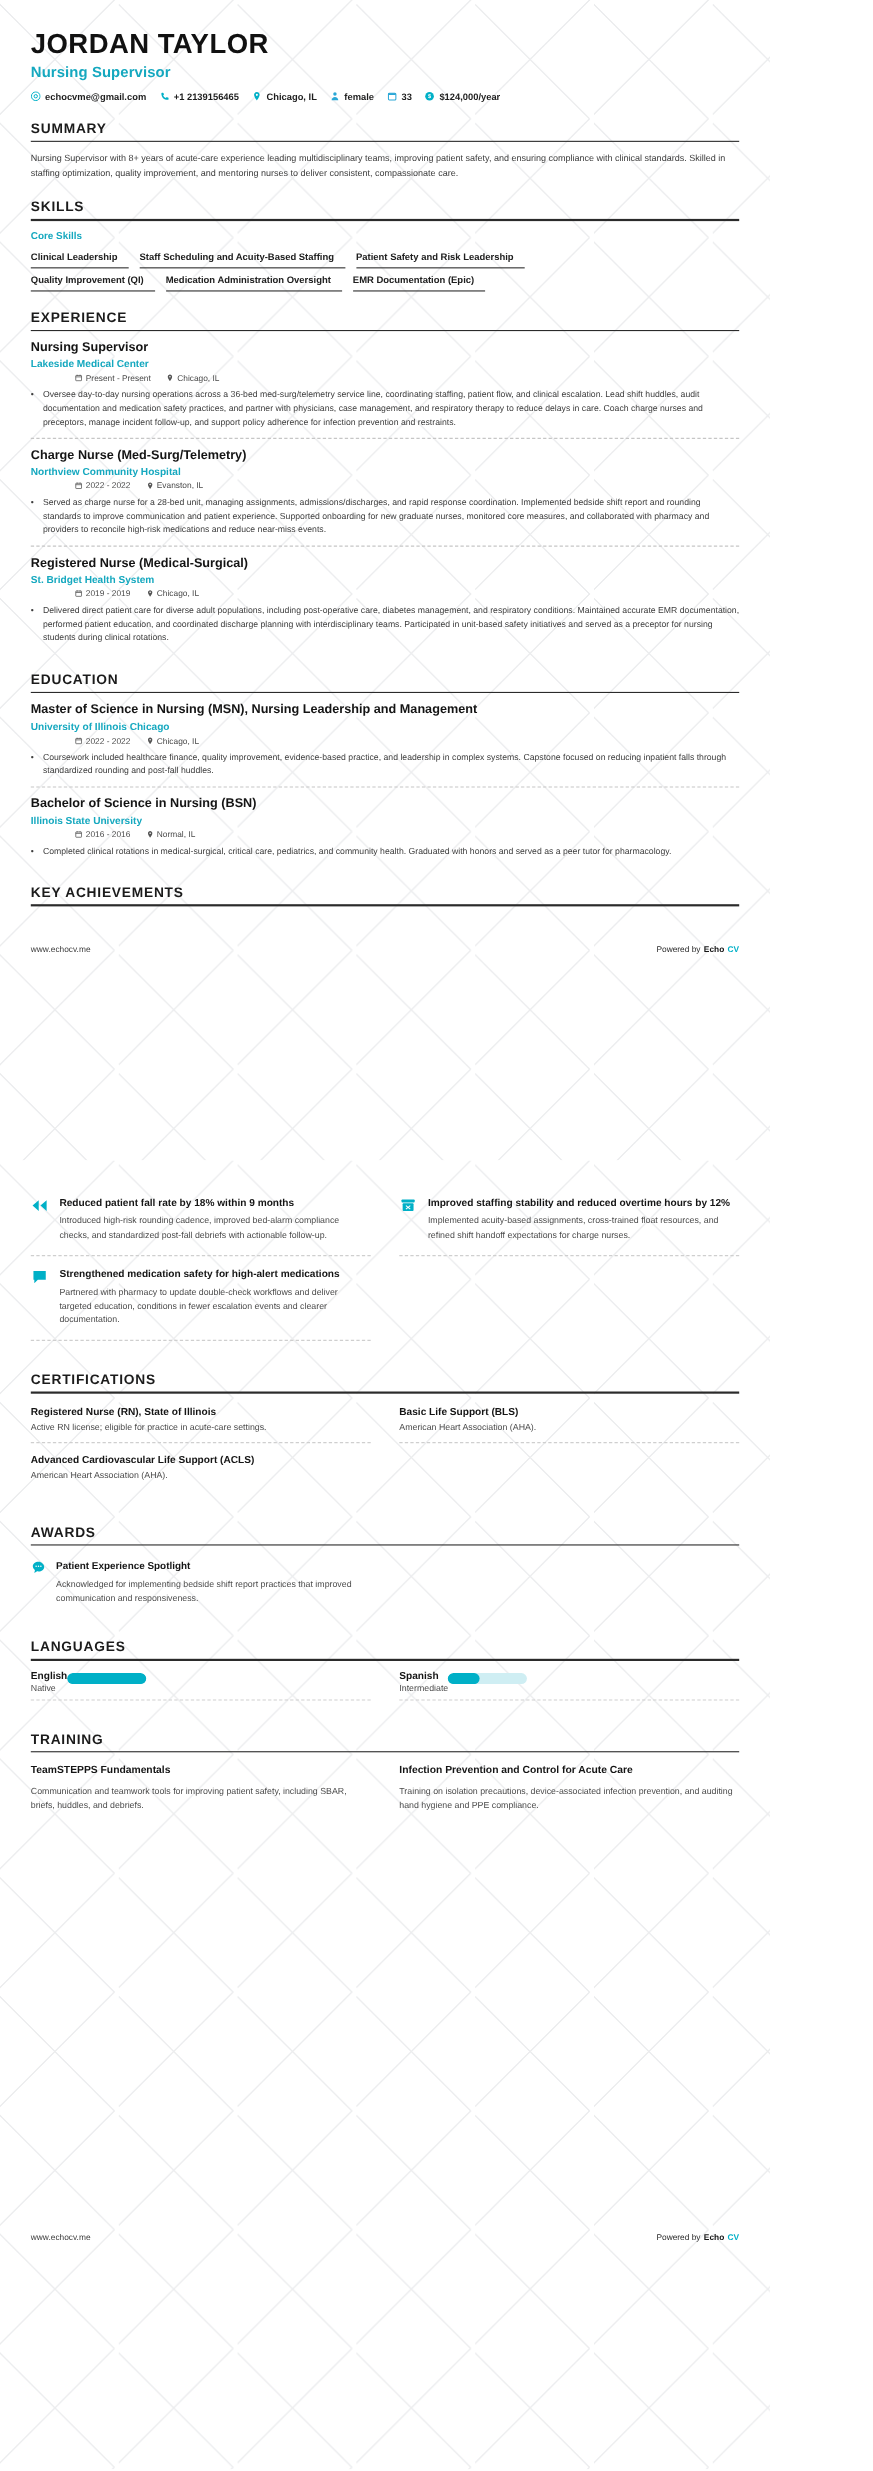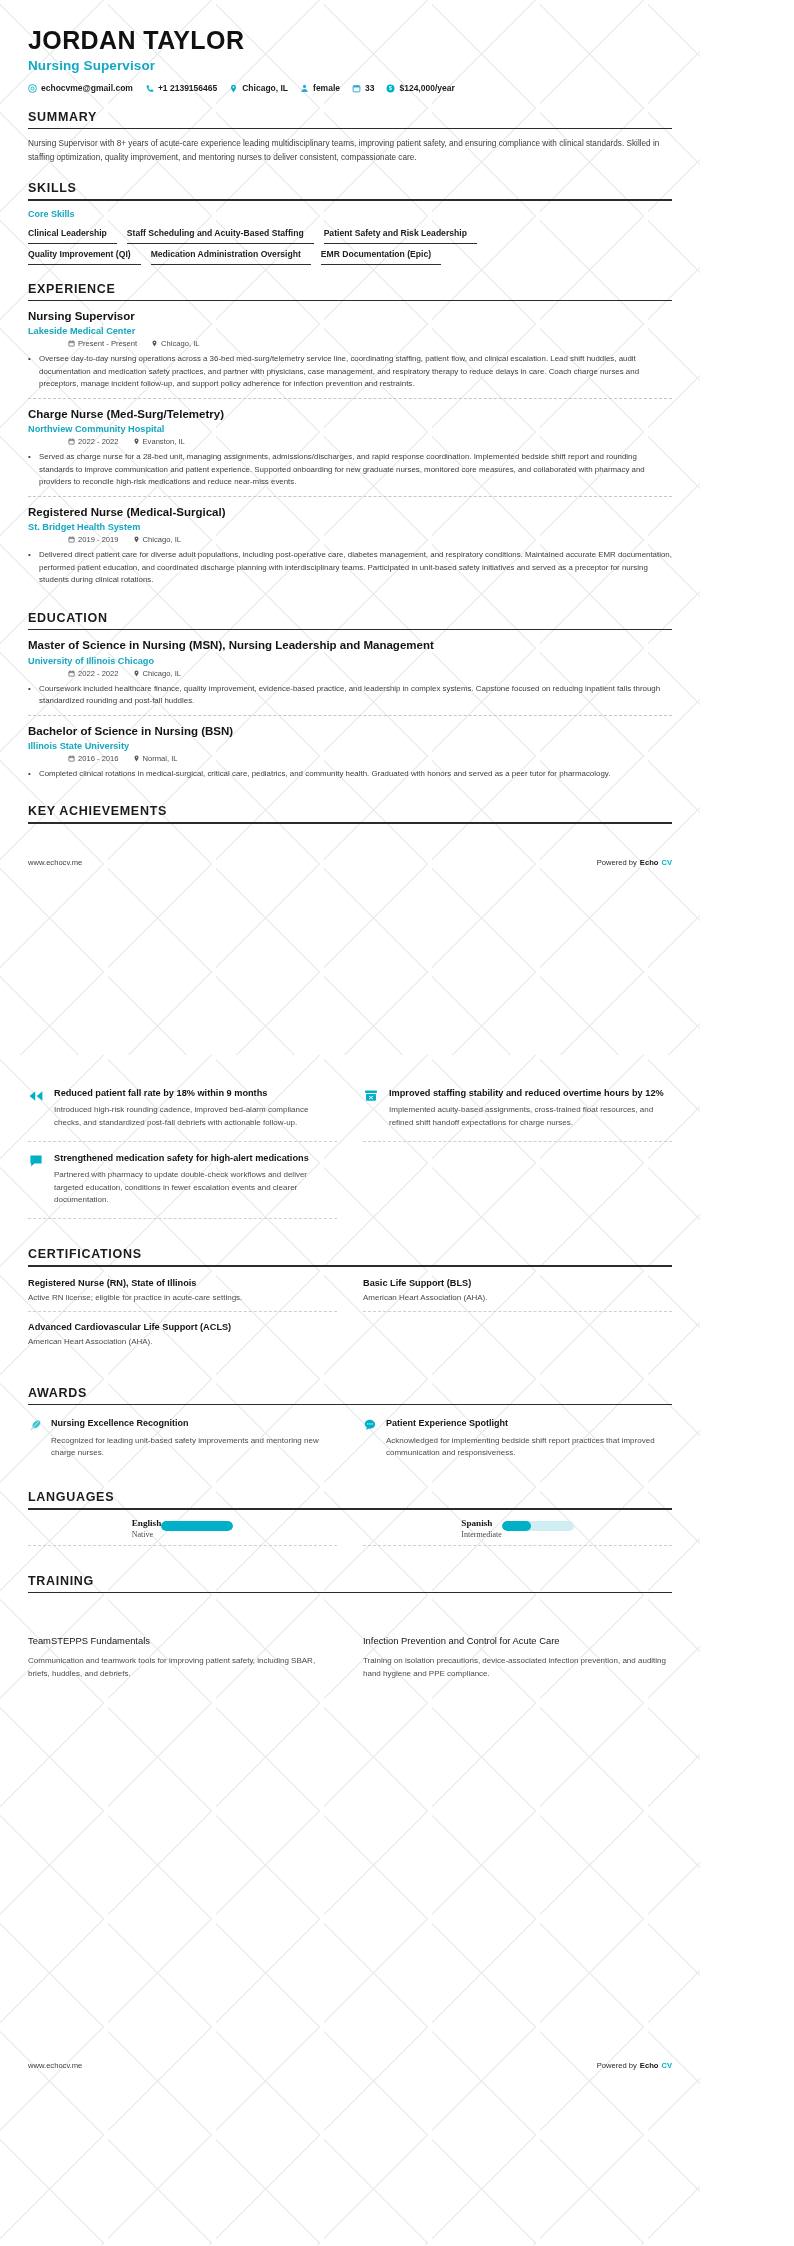--- a/index.html
+++ b/index.html
@@ -50,21 +50,21 @@
   }
   .contacts {
     display: flex;
     flex-wrap: wrap;
     align-items: center;
     gap: 4px 12px;
     margin-top: 10px;
   }
   .contact {
     display: flex;
-    align-items: flex-end;
+    align-items: flex-start;
     gap: 4px;
     font-size: 8.5px;
     font-weight: 700;
     color: #1d1d1d;
     white-space: nowrap;
   }
   .contact .ci { width: 9px; height: 9px; flex: 0 0 9px; display: block; }
   .contact .ci svg { width: 9px; height: 9px; display: block; }
 
   
@@ -202,41 +202,40 @@
 
   
   .lang-grid {
     display: grid;
     grid-template-columns: 1fr 1fr;
     column-gap: 26px;
   }
   .lang {
     display: flex;
     align-items: flex-start;
-    justify-content: center;
+    justify-content: flex-start;
     padding-bottom: 6px;
     border-bottom: 1px dashed #cfcfcf;
-    font-family: Liberation Serif, serif;
   }
   .lang-name { font-size: 9.2px; font-weight: 700; color: #151515; }
   .lang-level { font-size: 8px; color: #4b4b4b; margin-top: 2px; }
   .lang-bar {
     width: 72px;
     height: 10px;
     border-radius: 6px;
     background: #cfeef3;
     overflow: hidden;
     margin-top: 3px;
     flex: 0 0 72px;
   }
   .lang-bar > i { display: block; height: 100%; background: #00b0c7; border-radius: 6px; }
 
   
   .train { padding-top: 2px; }
-  .train-title { font-size: 9.4px; font-weight: 400; color: #151515; line-height: 1.35; margin-top: 32px; }
+  .train-title { font-size: 9.4px; font-weight: 700; color: #151515; line-height: 1.35; }
   .train-desc { font-size: 8px; color: #4b4b4b; margin-top: 7px; line-height: 1.6; }
 
   
   .pg-footer {
     display: flex;
     align-items: center;
     justify-content: space-between;
     font-size: 7.6px;
     color: #3d3d3d;
     padding: 0 28px;
@@ -614,32 +613,20 @@
         </div>
       </div>
     </div>
 
     <div class="sec" style="margin-top:24px;">
       <div class="sec-title">AWARDS</div>
       <div class="sec-rule"></div>
       <div class="sec-body">
         <div class="two-col">
 
-          <div class="award">
-            <span class="award-icon">
-                <svg viewBox="0 0 20 20">
-                  <path d="M15.5 3.2c-4 .4-7.3 2.6-8.6 5.6-.7 1.6-.7 3.3-.2 4.6L4 16.1l1 1 2.7-2.7c1.4.5 3 .4 4.6-.3 3-1.3 5.1-4.6 5.5-8.6z" fill="#2bb7cf" opacity=".9"></path>
-                  <path d="M4.6 16.3L15.8 4.4" stroke="#ffffff" stroke-width="1"></path>
-                </svg>
-              </span>
-            <div>
-              <div class="award-title">Nursing Excellence Recognition</div>
-              <div class="award-desc">Recognized for leading unit-based safety improvements and mentoring new charge nurses.</div>
-            </div>
-          </div>
 
           <div class="award">
             <span class="award-icon">
                 <svg viewBox="0 0 20 20">
                   <path d="M10 2.6c-4.1 0-7.4 2.6-7.4 5.9 0 1.9 1.1 3.6 2.8 4.7L4.6 17l3.6-2c.6.1 1.2.2 1.8.2 4.1 0 7.4-2.6 7.4-5.9S14.1 2.6 10 2.6z" fill="#00b0c7"></path>
                   <circle cx="6.9" cy="8.4" r=".95" fill="#fff"></circle>
                   <circle cx="10" cy="8.4" r=".95" fill="#fff"></circle>
                   <circle cx="13.1" cy="8.4" r=".95" fill="#fff"></circle>
                 </svg>
               </span>

